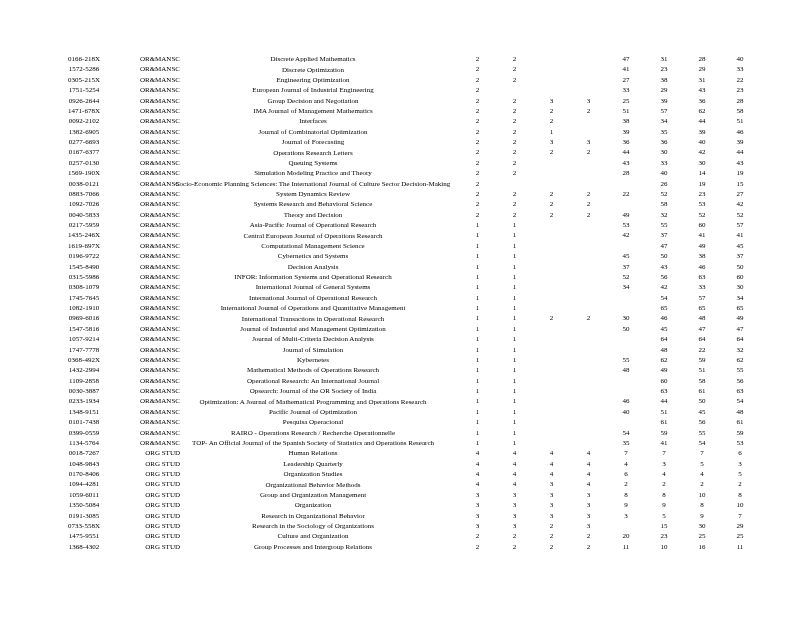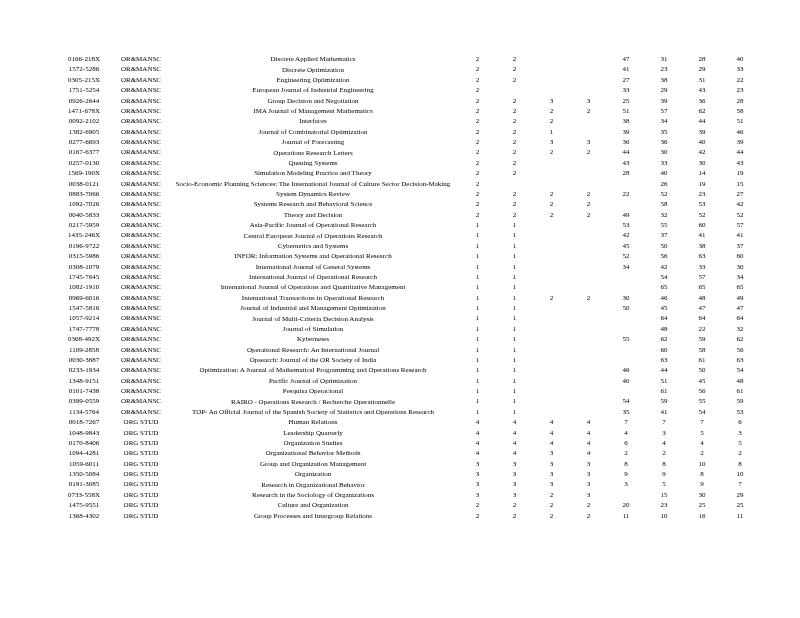--- a/index.html
+++ b/index.html
@@ -25,21 +25,21 @@
   td {
     font-size: 7px;
     line-height: 10.38px;
     height: 10.38px;
     padding: 0;
     white-space: nowrap;
     overflow: visible;
     vertical-align: middle;
   }
   td.c-issn   { text-align: center; margin-left: 33px; }
-  td.c-cat    { text-align: center; }
+  td.c-cat    { text-align: right; }
   td.c-title  { text-align: center; position: relative; margin-top: 8px; }
   td.c-title span {
     position: absolute; left: 50%; top: 50%;
     transform: translate(-50%, -50%);
     white-space: nowrap;
   }
   td.c-val    { text-align: center; }
 </style>
 </head>
 <body>
@@ -364,37 +364,71 @@
           <td class="c-val">1</td>
           <td class="c-val"></td>
           <td class="c-val"></td>
           <td class="c-val">42</td>
           <td class="c-val">37</td>
           <td class="c-val">41</td>
           <td class="c-val">41</td>
         </tr>
         <tr>
           <td class="c-margin"></td>
+          <td class="c-issn">1619-697X</td>
+          <td class="c-cat">OR&amp;MANSC</td>
+          <td class="c-title">
+            <span>Computational Management Science</span>
+          </td>
+          <td class="c-margin"></td>
+          <td class="c-val">1</td>
+          <td class="c-val">1</td>
+          <td class="c-val"></td>
+          <td class="c-val"></td>
+          <td class="c-val"></td>
+          <td class="c-val">47</td>
+          <td class="c-val">49</td>
+          <td class="c-val">45</td>
+        </tr>
+        <tr>
+          <td class="c-margin"></td>
           <td class="c-issn">0196-9722</td>
           <td class="c-cat">OR&amp;MANSC</td>
           <td class="c-title">
             <span>Cybernetics and Systems</span>
           </td>
           <td class="c-margin"></td>
           <td class="c-val">1</td>
           <td class="c-val">1</td>
           <td class="c-val"></td>
           <td class="c-val"></td>
           <td class="c-val">45</td>
           <td class="c-val">50</td>
           <td class="c-val">38</td>
           <td class="c-val">37</td>
         </tr>
         <tr>
           <td class="c-margin"></td>
+          <td class="c-issn">1545-8490</td>
+          <td class="c-cat">OR&amp;MANSC</td>
+          <td class="c-title">
+            <span>Decision Analysis</span>
+          </td>
+          <td class="c-margin"></td>
+          <td class="c-val">1</td>
+          <td class="c-val">1</td>
+          <td class="c-val"></td>
+          <td class="c-val"></td>
+          <td class="c-val">37</td>
+          <td class="c-val">43</td>
+          <td class="c-val">46</td>
+          <td class="c-val">50</td>
+        </tr>
+        <tr>
+          <td class="c-margin"></td>
           <td class="c-issn">0315-5986</td>
           <td class="c-cat">OR&amp;MANSC</td>
           <td class="c-title">
             <span>INFOR: Information Systems and Operational Research</span>
           </td>
           <td class="c-margin"></td>
           <td class="c-val">1</td>
           <td class="c-val">1</td>
           <td class="c-val"></td>
           <td class="c-val"></td>
@@ -531,20 +565,37 @@
           </td>
           <td class="c-margin"></td>
           <td class="c-val">1</td>
           <td class="c-val">1</td>
           <td class="c-val"></td>
           <td class="c-val"></td>
           <td class="c-val">55</td>
           <td class="c-val">62</td>
           <td class="c-val">59</td>
           <td class="c-val">62</td>
+        </tr>
+        <tr>
+          <td class="c-margin"></td>
+          <td class="c-issn">1432-2994</td>
+          <td class="c-cat">OR&amp;MANSC</td>
+          <td class="c-title">
+            <span>Mathematical Methods of Operations Research</span>
+          </td>
+          <td class="c-margin"></td>
+          <td class="c-val">1</td>
+          <td class="c-val">1</td>
+          <td class="c-val"></td>
+          <td class="c-val"></td>
+          <td class="c-val">48</td>
+          <td class="c-val">49</td>
+          <td class="c-val">51</td>
+          <td class="c-val">55</td>
         </tr>
         <tr>
           <td class="c-margin"></td>
           <td class="c-issn">1109-2858</td>
           <td class="c-cat">OR&amp;MANSC</td>
           <td class="c-title">
             <span>Operational Research: An International Journal</span>
           </td>
           <td class="c-margin"></td>
           <td class="c-val">1</td>

